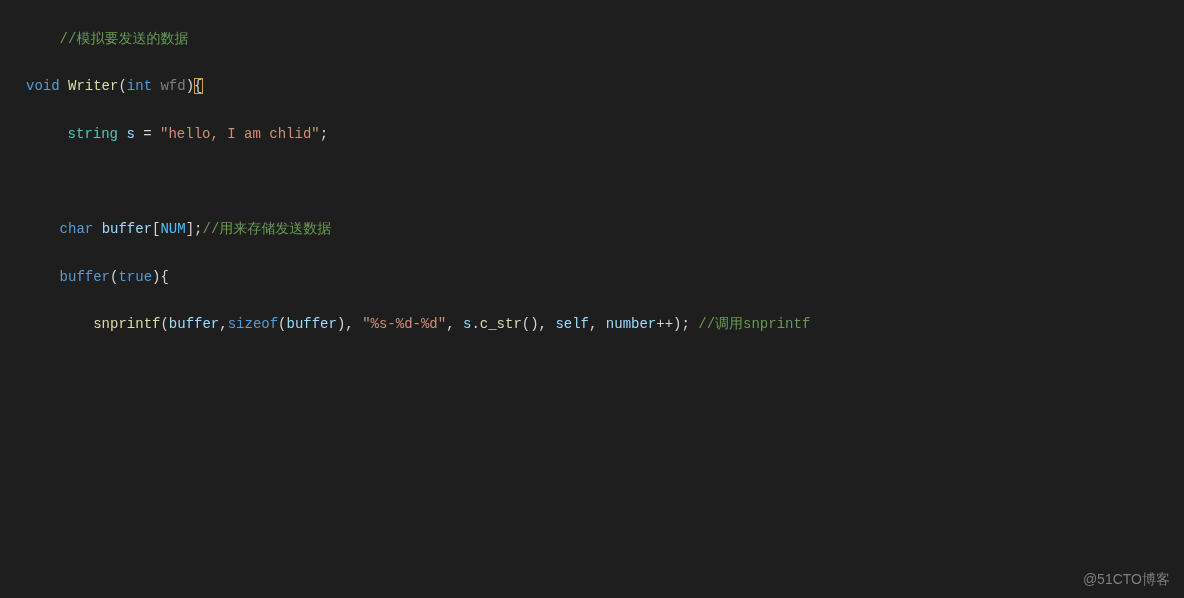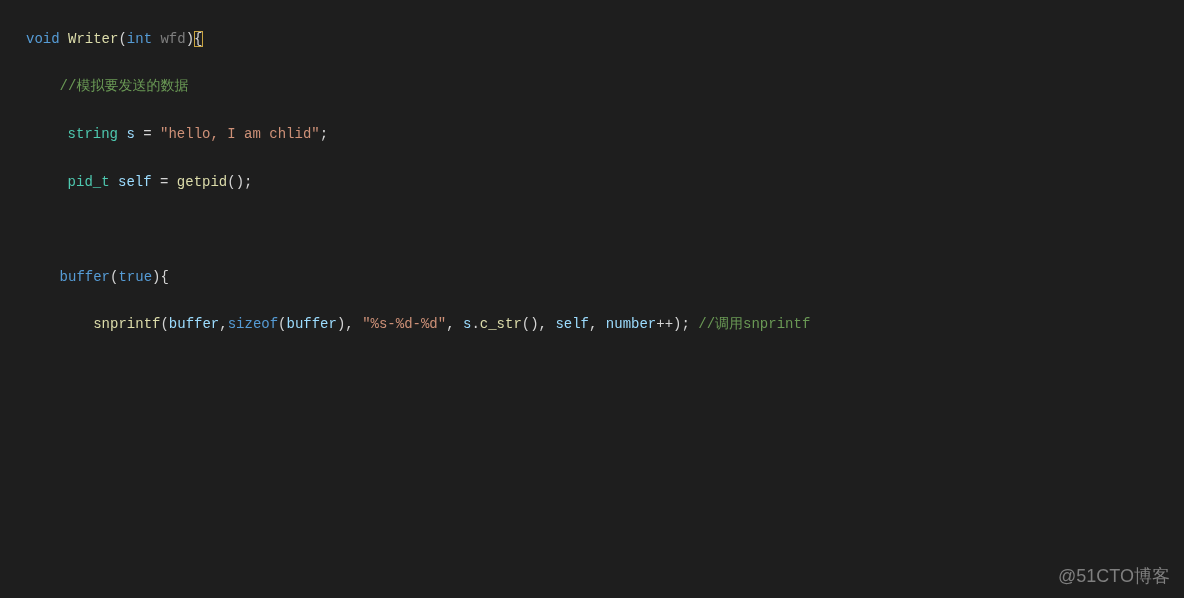--- a/index.html
+++ b/index.html
@@ -10,34 +10,34 @@
   .type{color:#4ec9b0;margin-left:8px;}
   .fn{color:#dcdcaa;}
   .var{color:#9cdcfe;}
   .param{color:#7f7f7f;}
   .num{color:#b5cea8;}
   .str{color:#ce9178;}
   .cmt{color:#6a9955;}
   .pun{color:#d4d4d4;}
   .const{color:#4fc1ff;}
   .box{outline:1px solid #c9a544;outline-offset:-1px;}
-  .watermark{position:fixed;right:14px;bottom:6px;color:#7f7f7f;font-size:18px;font-family:Arial,sans-serif;}
+  .watermark{position:fixed;right:14px;bottom:6px;color:#7f7f7f;font-size:14px;font-family:Arial,sans-serif;}
   .line{display:block;}
 </style>
 </head>
 <body>
 
 <div class="editor">
   <div class="gutter"></div>
   <div class="code">
+<span class="line">    <span class="cmt">//模拟要发送的数据</span></span>
 <span class="line"><span class="kw">void</span> <span class="fn">Writer</span><span class="pun">(</span><span class="kw">int</span> <span class="param">wfd</span><span class="pun">)</span><span class="pun box">{</span></span>
-<span class="line">    <span class="cmt">//模拟要发送的数据</span></span>
 <span class="line">    <span class="type">string</span> <span class="var">s</span><span class="pun"> = </span><span class="str">"hello, I am chlid"</span><span class="pun">;</span></span>
-<span class="line">    <span class="type">pid_t</span> <span class="var">self</span><span class="pun"> = </span><span class="fn">getpid</span><span class="pun">()</span><span class="pun">;</span></span>
 <span class="line"> </span>
+<span class="line">    <span class="kw">char</span> <span class="var">buffer</span><span class="pun">[</span><span class="const">NUM</span><span class="pun">]</span><span class="pun">;</span><span class="cmt">//用来存储发送数据</span></span>
 <span class="line">    <span class="kw">buffer</span><span class="pun">(</span><span class="kw">true</span><span class="pun">){</span></span>
 <span class="line">        <span class="fn">snprintf</span><span class="pun">(</span><span class="var">buffer</span><span class="pun">,</span><span class="kw">sizeof</span><span class="pun">(</span><span class="var">buffer</span><span class="pun">), </span><span class="str">"%s-%d-%d"</span><span class="pun">, </span><span class="var">s</span><span class="pun">.</span><span class="fn">c_str</span><span class="pun">(), </span><span class="var">self</span><span class="pun">, </span><span class="var">number</span><span class="pun">++); </span><span class="cmt">//调用snprintf</span></span>
 
 
 
 
 
 
 
 

